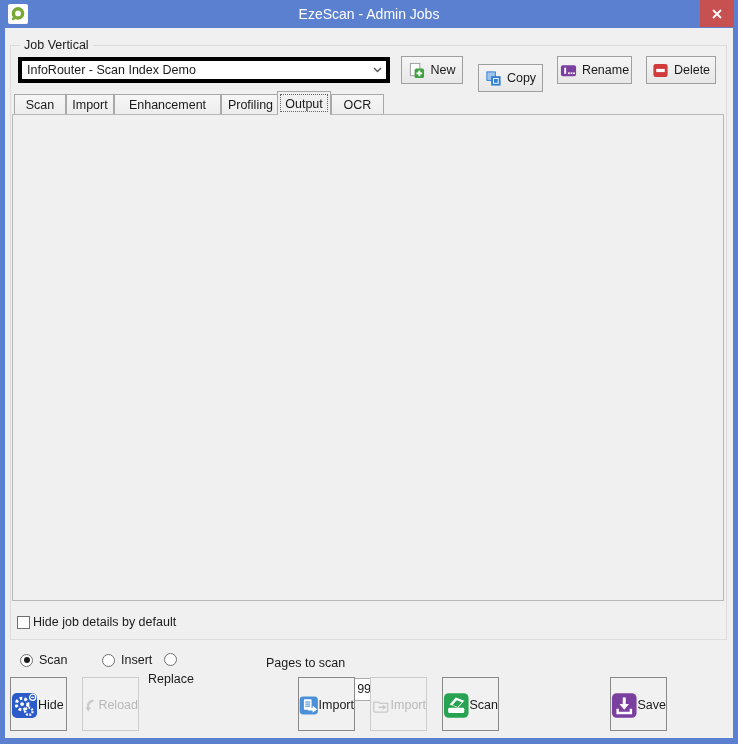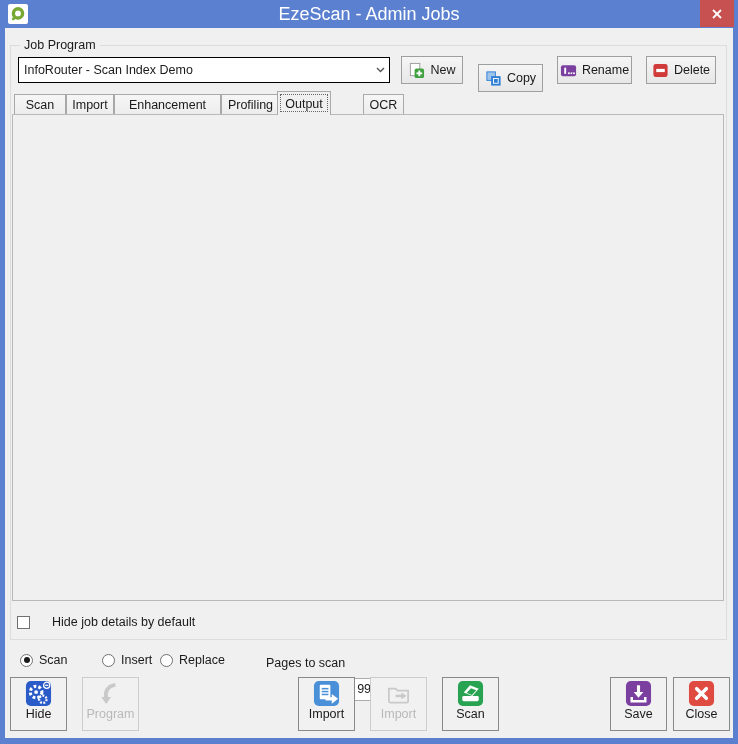--- a/index.html
+++ b/index.html
@@ -3,58 +3,58 @@
 <meta charset="utf-8">
 <style>
   * { box-sizing: border-box; margin: 0; padding: 0; }
   html,body { width:738px; }
   body { font-family: "Liberation Sans", sans-serif; font-size:12.5px; color:#1a1a1a; }
   .window { position:relative; width:738px; height:744px; background:#5b80d0; overflow:hidden; }
   .content-bg { position:absolute; left:5px; top:28px; width:728px; height:710px; background:#f0f0f0; }
 
   
   .titlebar-text { position:absolute; left:0; top:0; width:100%; height:28px; line-height:28px;
-    text-align:center; color:#ffffff; font-size:18px; }
+    text-align:center; color:#ffffff; font-size:14px; }
   .app-icon { position:absolute; left:8px; top:4px; width:20px; height:20px; background:#fff;
     border-radius:2px; display:flex; align-items:center; justify-content:center; }
   .close-btn { position:absolute; left:700px; top:0; width:34px; height:27px; background:#c75050;
     display:flex; align-items:center; justify-content:center; }
 
   
   .groupbox { position:absolute; left:10px; top:45px; width:717px; height:595px; border:1px solid #dcdcdc; }
   .groupbox-label { position:absolute; left:20px; top:38px; background:#f0f0f0; padding:0 4px; z-index:3; }
 
   
   .lbl { position:absolute; height:16px; white-space:nowrap; }
   .lbl.r { text-align:left; }
   .red { color:#cc0000; }
   .field { position:absolute; background:#fff; border:1px solid #ababab; padding:0 0 0 5px;
     font-family:"Liberation Sans",sans-serif; font-size:12.5px; color:#1a1a1a; }
-  .combo { position:absolute; background:#fff; border:1px solid #000000; display:flex; align-items:center; }
+  .combo { position:absolute; background:#fff; border:4px solid #000000; display:flex; align-items:center; }
   .combo-text { flex:1; padding-left:5px; white-space:nowrap; overflow:hidden; }
   .combo-arrow { width:18px; display:flex; justify-content:center; align-items:center; }
   .btn { position:absolute; background:linear-gradient(#f5f5f5,#e7e7e7); border:1px solid #9f9f9f;
     display:flex; align-items:center; justify-content:center; gap:5px; font-size:12.5px; }
   .spin { position:absolute; border:1px solid #ababab; background:#fff; display:flex; }
   .spin-val { flex:1; text-align:right; padding:3px 3px 0 0; }
   .spin-btns { width:14px; border-left:1px solid #ababab; display:flex; flex-direction:column; }
   .spin-up,.spin-dn { flex:1; background:#f0f0f0; display:flex; align-items:center; justify-content:center; }
   .spin-up { border-bottom:1px solid #ababab; }
   .tri-up { width:0; height:0; border-left:3.5px solid transparent; border-right:3.5px solid transparent;
     border-bottom:4px solid #404040; }
   .tri-dn { width:0; height:0; border-left:3.5px solid transparent; border-right:3.5px solid transparent;
     border-top:4px solid #404040; }
   .spin.disabled { border-color:#d6d6d6; background:#fcfcfc; }
   .spin.disabled .spin-val { color:#9f9f9f; }
   .spin.disabled .spin-btns { border-left-color:#d6d6d6; }
   .spin.disabled .spin-up { border-bottom-color:#d6d6d6; }
   .spin.disabled .tri-up { border-bottom-color:#bcbcbc; }
   .spin.disabled .tri-dn { border-top-color:#bcbcbc; }
 
-  .cb { position:absolute; display:flex; align-items:flex-start; gap:22px; }
+  .cb { position:absolute; display:flex; align-items:flex-start; gap:3px; }
   .cb-box { width:13px; height:13px; background:#fff; border:1px solid #707070; position:relative; flex:none; }
   .cb-box.checked::after { content:""; position:absolute; left:3px; top:0px; width:4px; height:8px;
     border-right:2px solid #111; border-bottom:2px solid #111; transform:rotate(40deg); }
   .cb-lbl { margin-top:-1px; white-space:nowrap; }
 
   .radio { position:absolute; display:flex; align-items:center; gap:6px; }
   .radio-circ { width:13px; height:13px; border:1px solid #707070; border-radius:50%; background:#fff;
     display:flex; align-items:center; justify-content:center; flex:none; }
   .radio-dot { width:6px; height:6px; border-radius:50%; background:#1a1a1a; }
 
@@ -63,21 +63,21 @@
     background:linear-gradient(#f6f6f6,#ececec); text-align:center; padding-top:3px; z-index:1; }
   .tab.active { top:91px; height:24px; background:#f0f0f0; z-index:3; outline:1px dotted #666;
     outline-offset:-4px; padding-top:5px; }
   .tab-page { position:absolute; left:12px; top:114px; width:712px; height:487px;
     border:1px solid #b9b9b9; background:#f0f0f0; z-index:2; }
 
   .info-box { position:absolute; border:1px solid #ababab; padding:3px 6px; line-height:1.35; background:#f0f0f0; }
 
   
   .tbtn { position:absolute; top:677px; width:57px; height:54px; background:#f1f1f1;
-    border:1px solid #898989; display:flex; flex-direction:column; align-items:center; padding-top:2px; }
+    border:1px solid #898989; display:flex; flex-direction:row; align-items:center; padding-top:2px; }
   .tbtn .tlabel { margin-top:0px; }
   .tbtn.disabled { border-color:#cccccc; color:#b9b9b9; }
   svg { display:block; }
 </style>
 </head>
 <body>
 
 <div class="window">
   <div class="content-bg"></div>
 
@@ -89,21 +89,21 @@
   </div>
   <div class="titlebar-text">EzeScan - Admin Jobs</div>
   <div class="close-btn">
     <svg width="12" height="12" viewBox="0 0 12 12">
       <line x1="2" y1="2" x2="10" y2="10" stroke="#fff" stroke-width="1.8"></line>
       <line x1="10" y1="2" x2="2" y2="10" stroke="#fff" stroke-width="1.8"></line>
     </svg>
   </div>
 
   <div class="groupbox"></div>
-  <div class="groupbox-label">Job Program</div>
+  <div class="groupbox-label">Job Vertical</div>
 
   <div class="combo" style="left:18px; top:57px; width:372px; height:26px;">
     <span class="combo-text">InfoRouter - Scan Index Demo</span>
     <span class="combo-arrow">
       <svg width="9" height="6" viewBox="0 0 9 6">
           <polyline points="1,1 4.5,4.6 8,1" fill="none" stroke="#555" stroke-width="1.4"></polyline>
         </svg>
     </span>
   </div>
 
@@ -140,21 +140,21 @@
       <rect x="4.5" y="7.3" width="9" height="3.4" fill="#fff"></rect>
     </svg>
     <span>Delete</span>
   </div>
 
   <div class="tab" style="left:14px; width:52px;"><span>Scan</span></div>
   <div class="tab" style="left:66px; width:48px;"><span>Import</span></div>
   <div class="tab" style="left:114px; width:107px;"><span>Enhancement</span></div>
   <div class="tab" style="left:221px; width:59px;"><span>Profiling</span></div>
   <div class="tab active" style="left:277px; width:54px;"><span>Output</span></div>
-  <div class="tab" style="left:331px; width:41px;margin-left:32px;"><span>OCR</span></div>
+  <div class="tab" style="left:331px; width:53px;"><span>OCR</span></div>
   <div class="tab-page"></div>
 
   <div class="lbl r" style="left:28px; top:133px; width:86px;">Output folder</div>
   <input class="field" style="left: 120px; top: 127px; width: 492px; height: 24px;" value="C:\Program Files (x86)\Outback Imaging\EzeScan 4.2\Samples">
   <div class="btn" style="left:621px; top:127px; width:29px; height:24px;">
       <span>...</span>
     </div>
 
   <div class="lbl red" style="left:25px; top:162px;">Other destination</div>
   <div class="combo" style="left:146px; top:158px; width:291px; height:24px;">
@@ -330,21 +330,21 @@
   <div class="radio" style="left:20px; top:653px;">
     <span class="radio-circ">
         <span class="radio-dot"></span>
       </span>
     <span>Scan</span>
   </div>
   <div class="radio" style="left:102px; top:653px;">
     <span class="radio-circ"></span>
     <span>Insert</span>
   </div>
-  <div class="radio" style="left:160px; top:653px;">
+  <div class="radio" style="left:148px; top:653px;flex-direction:column;">
     <span class="radio-circ"></span>
     <span>Replace</span>
   </div>
   <div class="lbl r" style="left:266px; top:656px; width:76px;">Pages to scan</div>
   <div class="spin" style="left:352px; top:678px; width:44px; height:23px;">
     <span class="spin-val">999</span>
     <span class="spin-btns">
       <span class="spin-up">
           <span class="tri-up"></span>
         </span>
@@ -364,21 +364,21 @@
       <line x1="20.9" y1="5.5" x2="24.1" y2="5.5" stroke="#fff" stroke-width="1.3"></line>
     </svg>
     <span class="tlabel">Hide</span>
   </div>
 
   <div class="tbtn disabled" style="left:82px;">
     <svg width="27" height="27" viewBox="0 0 28 28">
       <path d="M19 5 C 11 6, 8 12, 9.5 19" fill="none" stroke="#c9c9c9" stroke-width="4"></path>
       <polygon points="4.5,17.5 14.5,17.5 9.5,25" fill="#c9c9c9"></polygon>
     </svg>
-    <span class="tlabel">Program</span>
+    <span class="tlabel">Reload</span>
   </div>
 
 
 
   <div class="tbtn" style="left:298px;">
     <svg width="27" height="27" viewBox="0 0 28 28">
       <rect x="1" y="1" width="26" height="26" rx="5" fill="#4a90d9"></rect>
       <rect x="7" y="5" width="11" height="15" rx="1" fill="#fff"></rect>
       <line x1="9" y1="9" x2="16" y2="9" stroke="#4a90d9" stroke-width="1.6"></line>
       <line x1="9" y1="12" x2="16" y2="12" stroke="#4a90d9" stroke-width="1.6"></line>
@@ -412,21 +412,13 @@
   <div class="tbtn" style="left:610px;">
     <svg width="27" height="27" viewBox="0 0 28 28">
       <rect x="1" y="1" width="26" height="26" rx="5" fill="#7b3fa0"></rect>
       <rect x="12.4" y="5.5" width="3.2" height="7.5" fill="#fff"></rect>
       <polygon points="9,12.5 19,12.5 14,18.5" fill="#fff"></polygon>
       <path d="M7 17.5 v4.5 h14 v-4.5" fill="none" stroke="#fff" stroke-width="2.6"></path>
     </svg>
     <span class="tlabel">Save</span>
   </div>
 
-  <div class="tbtn" style="left:673px;">
-    <svg width="27" height="27" viewBox="0 0 28 28">
-      <rect x="1" y="1" width="26" height="26" rx="5" fill="#df4b41"></rect>
-      <line x1="9" y1="9" x2="19" y2="19" stroke="#fff" stroke-width="3.6" stroke-linecap="round"></line>
-      <line x1="19" y1="9" x2="9" y2="19" stroke="#fff" stroke-width="3.6" stroke-linecap="round"></line>
-    </svg>
-    <span class="tlabel">Close</span>
-  </div>
 </div>
 
 </body></html>

